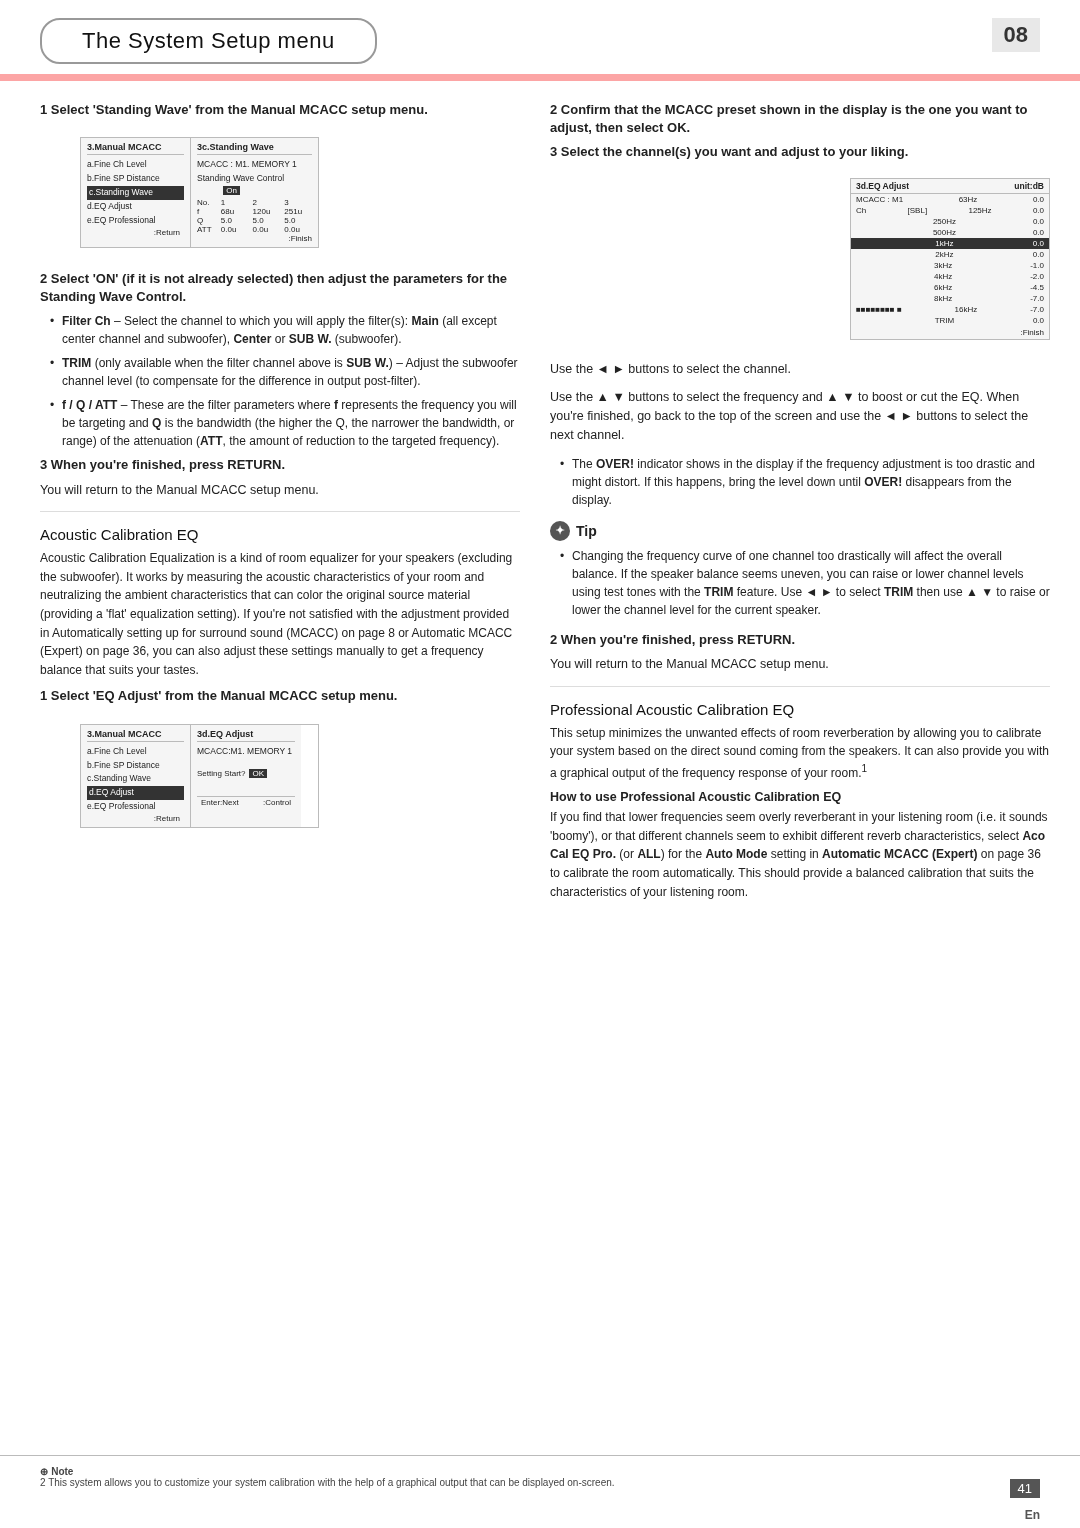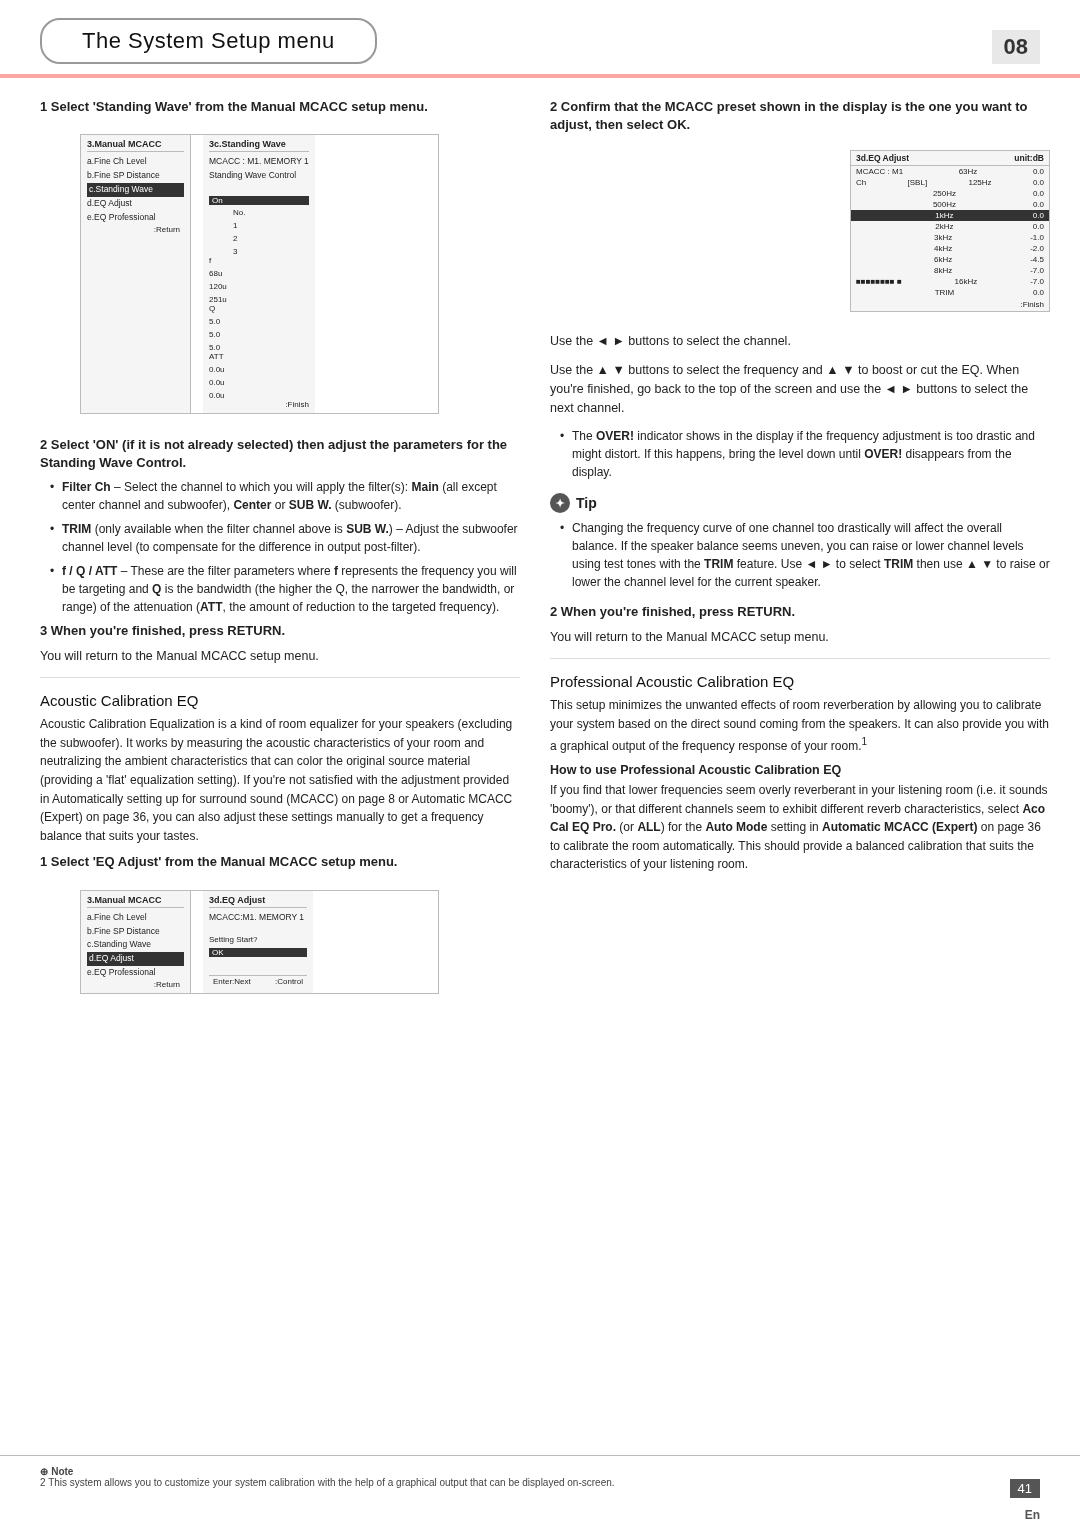--- a/index.html
+++ b/index.html
@@ -16,24 +16,24 @@
     .page-container {
       width: 1080px;
       min-height: 1528px;
       padding: 0;
       position: relative;
     }
 
     
     .header {
       display: flex;
-      align-items: flex-end;
+      align-items: flex-start;
       justify-content: space-between;
       padding: 18px 40px 10px 40px;
-      border-bottom: 4px solid #fca5a5;
+      border-bottom: 7px solid #fca5a5;
       margin-bottom: 0;
     }
 
     .header-title-box {
       border: 2px solid #999;
       border-radius: 20px;
       padding: 8px 40px;
       font-size: 22px;
       font-weight: normal;
       letter-spacing: 0.5px;
@@ -75,25 +75,25 @@
 
     .step-body {
       font-size: 12.5px;
       line-height: 1.5;
       margin-bottom: 10px;
     }
 
     
     .screen-mockup {
       display: flex;
-      gap: 12px;
+      gap: 0;
       margin: 10px 0 14px 20px;
       border: 1px solid #bbb;
       font-size: 9px;
-      width: 359px;
+      width: 239px;
     }
 
     .screen-panel {
       border-right: 1px solid #bbb;
       padding: 4px 6px;
       background: #f5f5f5;
       min-width: 110px;
     }
 
     .screen-panel:last-child {
@@ -117,21 +117,20 @@
     .screen-panel .panel-item.selected {
       background: #333;
       color: #fff;
       padding: 1px 2px;
     }
 
     .screen-panel .panel-row {
       display: flex;
       gap: 4px;
       font-size: 8px;
-      flex-direction: column;
     }
 
     .on-badge {
       background: #333;
       color: #fff;
       padding: 0 3px;
       font-size: 8px;
     }
 
     
@@ -341,21 +340,21 @@
           </div>
 
           <div class="screen-panel">
             <div class="panel-title">3c.Standing Wave</div>
             <div class="panel-item">MCACC : M1. MEMORY 1</div>
             <div class="panel-item">Standing Wave Control</div>
             <div class="panel-row">
               <span>&nbsp;&nbsp;&nbsp;&nbsp;&nbsp;&nbsp;&nbsp;&nbsp;&nbsp;&nbsp;</span>
               <span class="on-badge">On</span>
             </div>
-            <div class="panel-row" style="margin-top:3px;margin-left:24px;">
+            <div class="panel-row" style="margin-top:3px;">
               <span style="width:20px;">No.</span>
               <span style="width:28px;">1</span>
               <span style="width:28px;">2</span>
               <span style="width:28px;">3</span>
             </div>
             <div class="panel-row">
               <span style="width:20px;">f</span>
               <span style="width:28px;">68u</span>
               <span style="width:28px;">120u</span>
               <span style="width:28px;">251u</span>
@@ -431,20 +430,21 @@
           </div>
         </div>
       </div>
 
     </div>
 
     <div class="right-col">
 
       <p class="step-header">2   Confirm that the MCACC preset shown in the display is the one you want to adjust, then select OK.</p>
 
+      <p class="step-header">3   Select the channel(s) you want and adjust to your liking.</p>
 
       <div style="display:flex; justify-content:flex-end; margin-bottom:10px;">
         <div class="eq-screen">
           <div class="eq-screen-title">
             <span>3d.EQ Adjust</span>
             <span>unit:dB</span>
           </div>
           <div class="eq-screen-row">
             <span>MCACC : M1</span>
             <span>63Hz</span>

